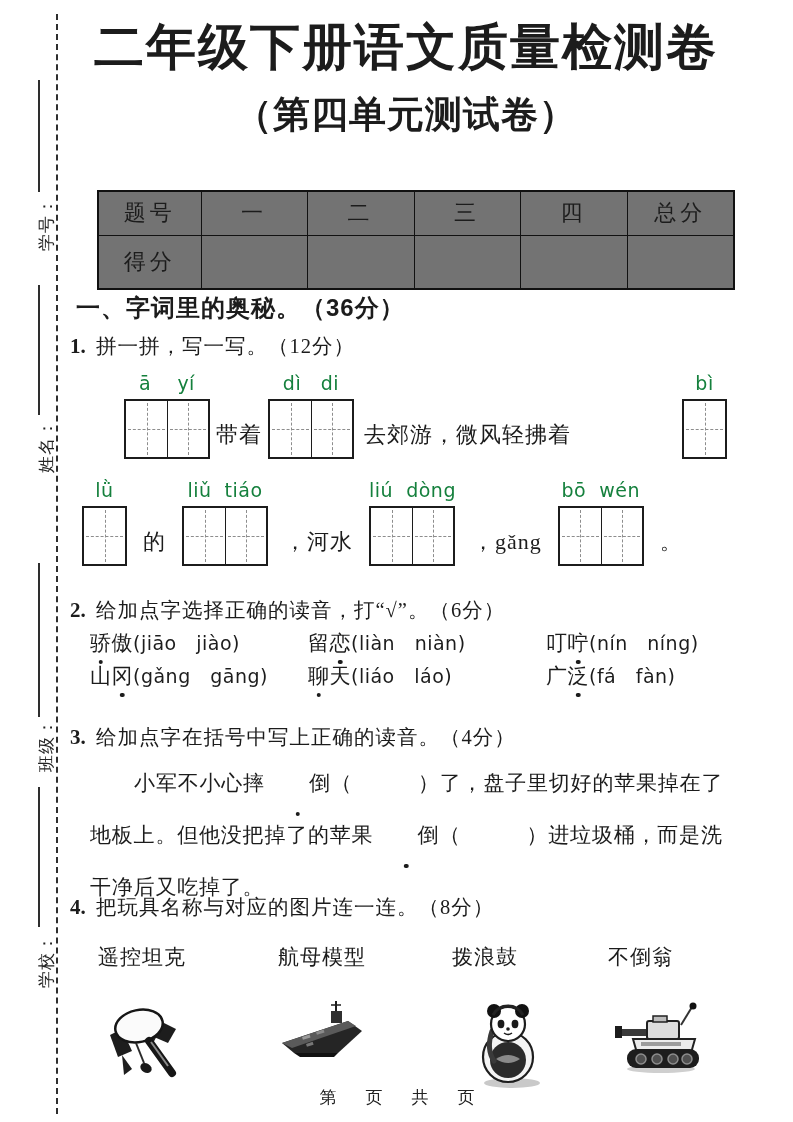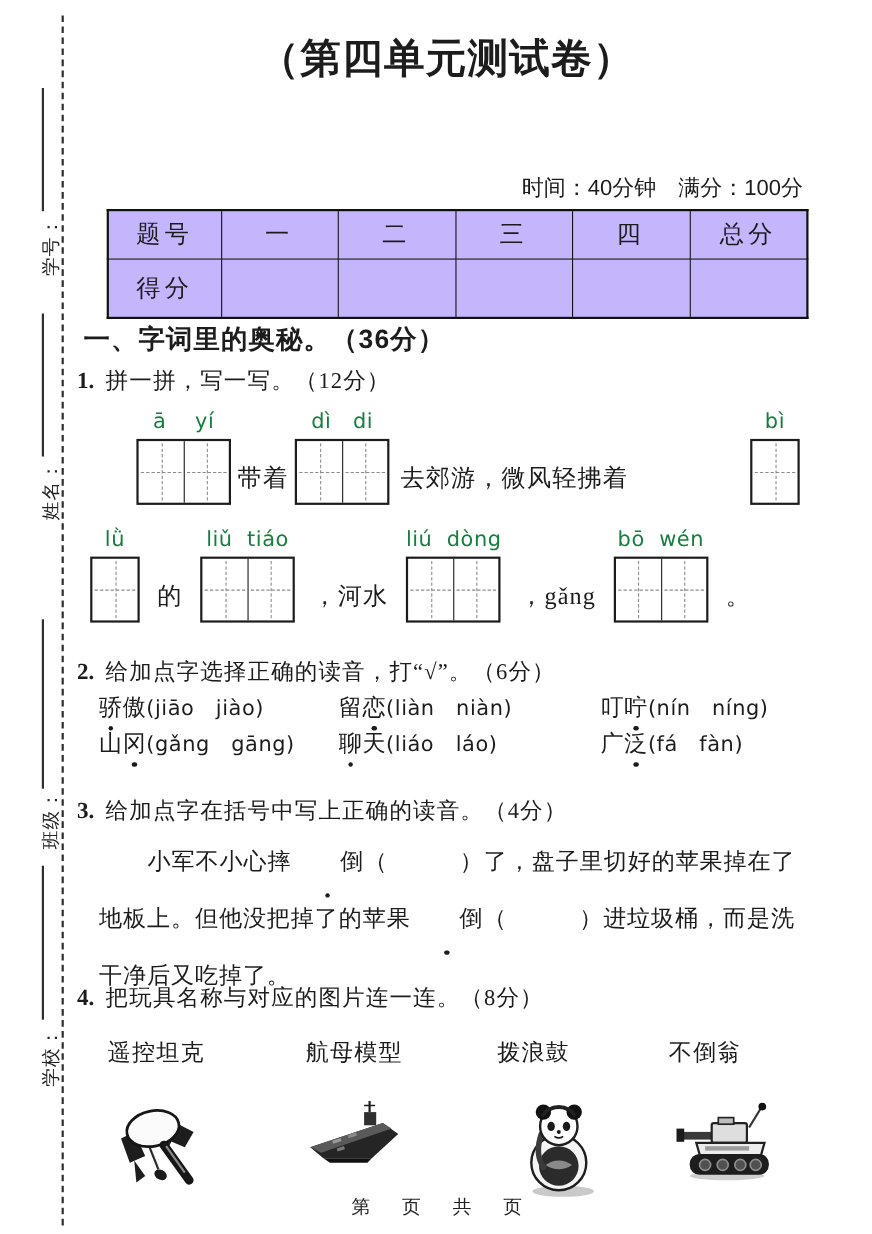--- a/index.html
+++ b/index.html
@@ -26,21 +26,21 @@
   .side-label.l2 { top:734px; } .side-label.l3 { top:950px; }
   
   .hdr { position:absolute; left:78px; top:16px; width:656px; text-align:center; }
   .title { font-size:50px; font-weight:bold; letter-spacing:2px; line-height:62px; }
   .subtitle { margin-top:12px; font-size:37px; font-weight:bold; letter-spacing:1px; }
   .info-line { position:absolute; left:80px; top:157px; width:650px; text-align:right; font-size:20px; font-weight:500; }
   
   .score-table { position:absolute; left:97px; top:190px; border-collapse:collapse; table-layout:fixed; }
   .score-table td {
     border:1.6px solid #111; text-align:center; vertical-align:middle;
-    font-size:22px; letter-spacing:4px; background:#c4b5fd;
+    font-size:22px; letter-spacing:4px; background:#737373;
   }
   .score-table { border:2.5px solid #111; }
   .score-table tr.r0 td { height:44px; }
   .score-table tr.r1 td { height:54px; }
   
   .sect-head { position:absolute; left:76px; top:292px; font-size:24px; font-weight:bold; letter-spacing:1px; }
   .qblock { position:absolute; left:70px; width:663px; }
   .qhead { display:flex; align-items:baseline; }
   .qnum { width:26px; font-family:"Liberation Serif", serif; font-weight:bold; font-size:21px; }
   .qtitle { font-family:"Liberation Serif", serif; font-size:20.5px; letter-spacing:1px; }
@@ -83,23 +83,23 @@
   <div class="side-blank b0"></div>
   <div class="side-blank b1"></div>
   <div class="side-blank b2"></div>
   <div class="side-blank b3"></div>
   <div class="side-label l0">学号：</div>
   <div class="side-label l1">姓名：</div>
   <div class="side-label l2">班级：</div>
   <div class="side-label l3">学校：</div>
 
   <div class="hdr">
+    <div class="title">二年级下册语文质量检测卷</div>
     <div class="subtitle">（第四单元测试卷）</div>
   </div>
-  <div class="info-line">时间：40分钟　满分：100分</div>
 
   <table class="score-table">
     <colgroup>
       <col style="width:103px">
         <col style="width:106px">
         <col style="width:107px">
       <col style="width:106px">
         <col style="width:107px">
         <col style="width:107px">
     </colgroup>

